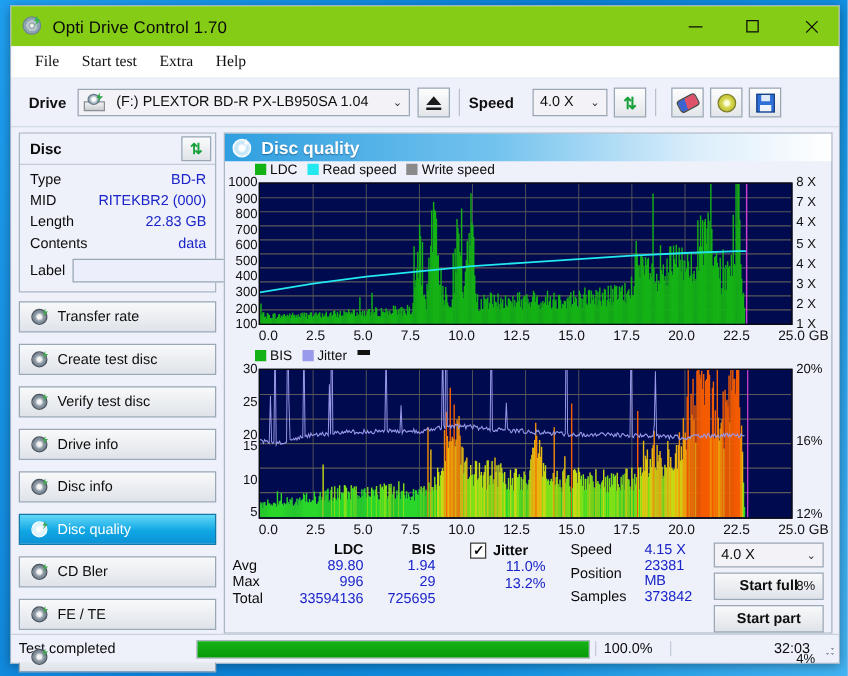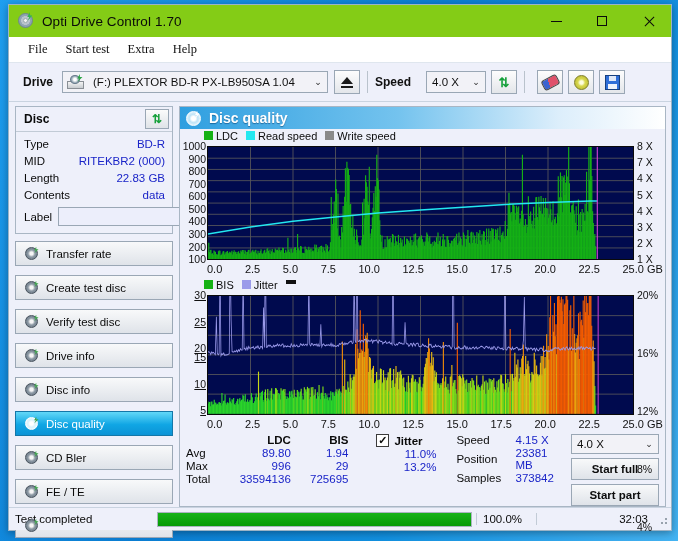--- a/index.html
+++ b/index.html
@@ -1030,21 +1030,21 @@
             <span>BIS</span>
             </span>
           <span class="it">
               <span class="sw" style="background:#9a9aea"></span>
             <span>Jitter</span>
             </span>
           <span class="sw" style="background:#111;width:10px;height:4px;margin-bottom:6px;"></span>
         </div>
 
         <div class="chartwrap small">
-          <div class="axis-y" style="justify-content:flex-start;text-decoration:underline;">
+          <div class="axis-y" style="justify-content:flex-start;">
             <span style="margin-bottom:17.5px">30</span>
             <span style="margin-bottom:17.5px">25</span>
             <span style="margin-bottom:0">20</span>
             <span style="margin-bottom:17.5px">15</span>
             <span style="margin-bottom:17.5px">10</span>
             <span>5</span>
           </div>
           <div class="plot">
             <svg id="svg2" width="100%" height="100%" viewBox="0 0 600 126" preserveAspectRatio="none">
                 <line x1="60" y1="0" x2="60" y2="126" stroke="#5a5a5a" stroke-width="1"></line>

